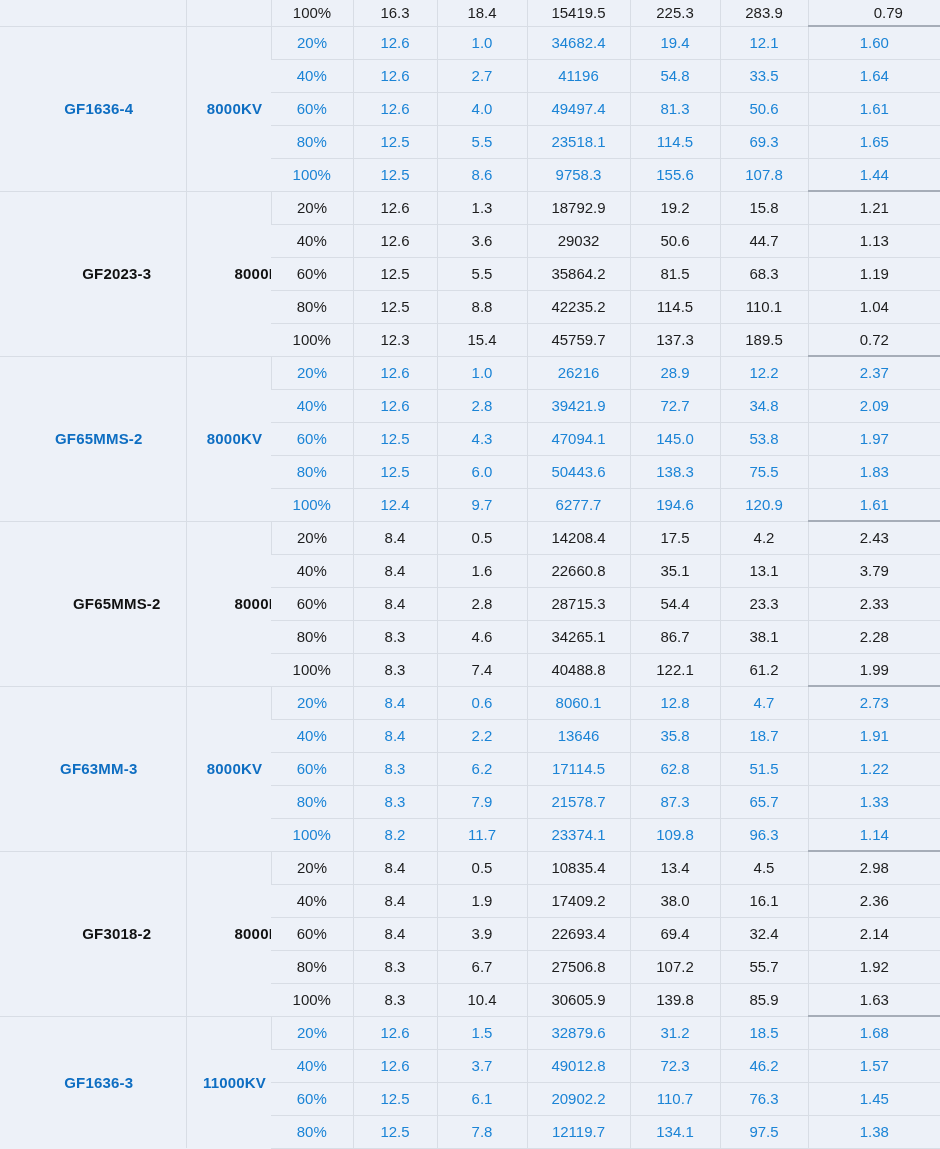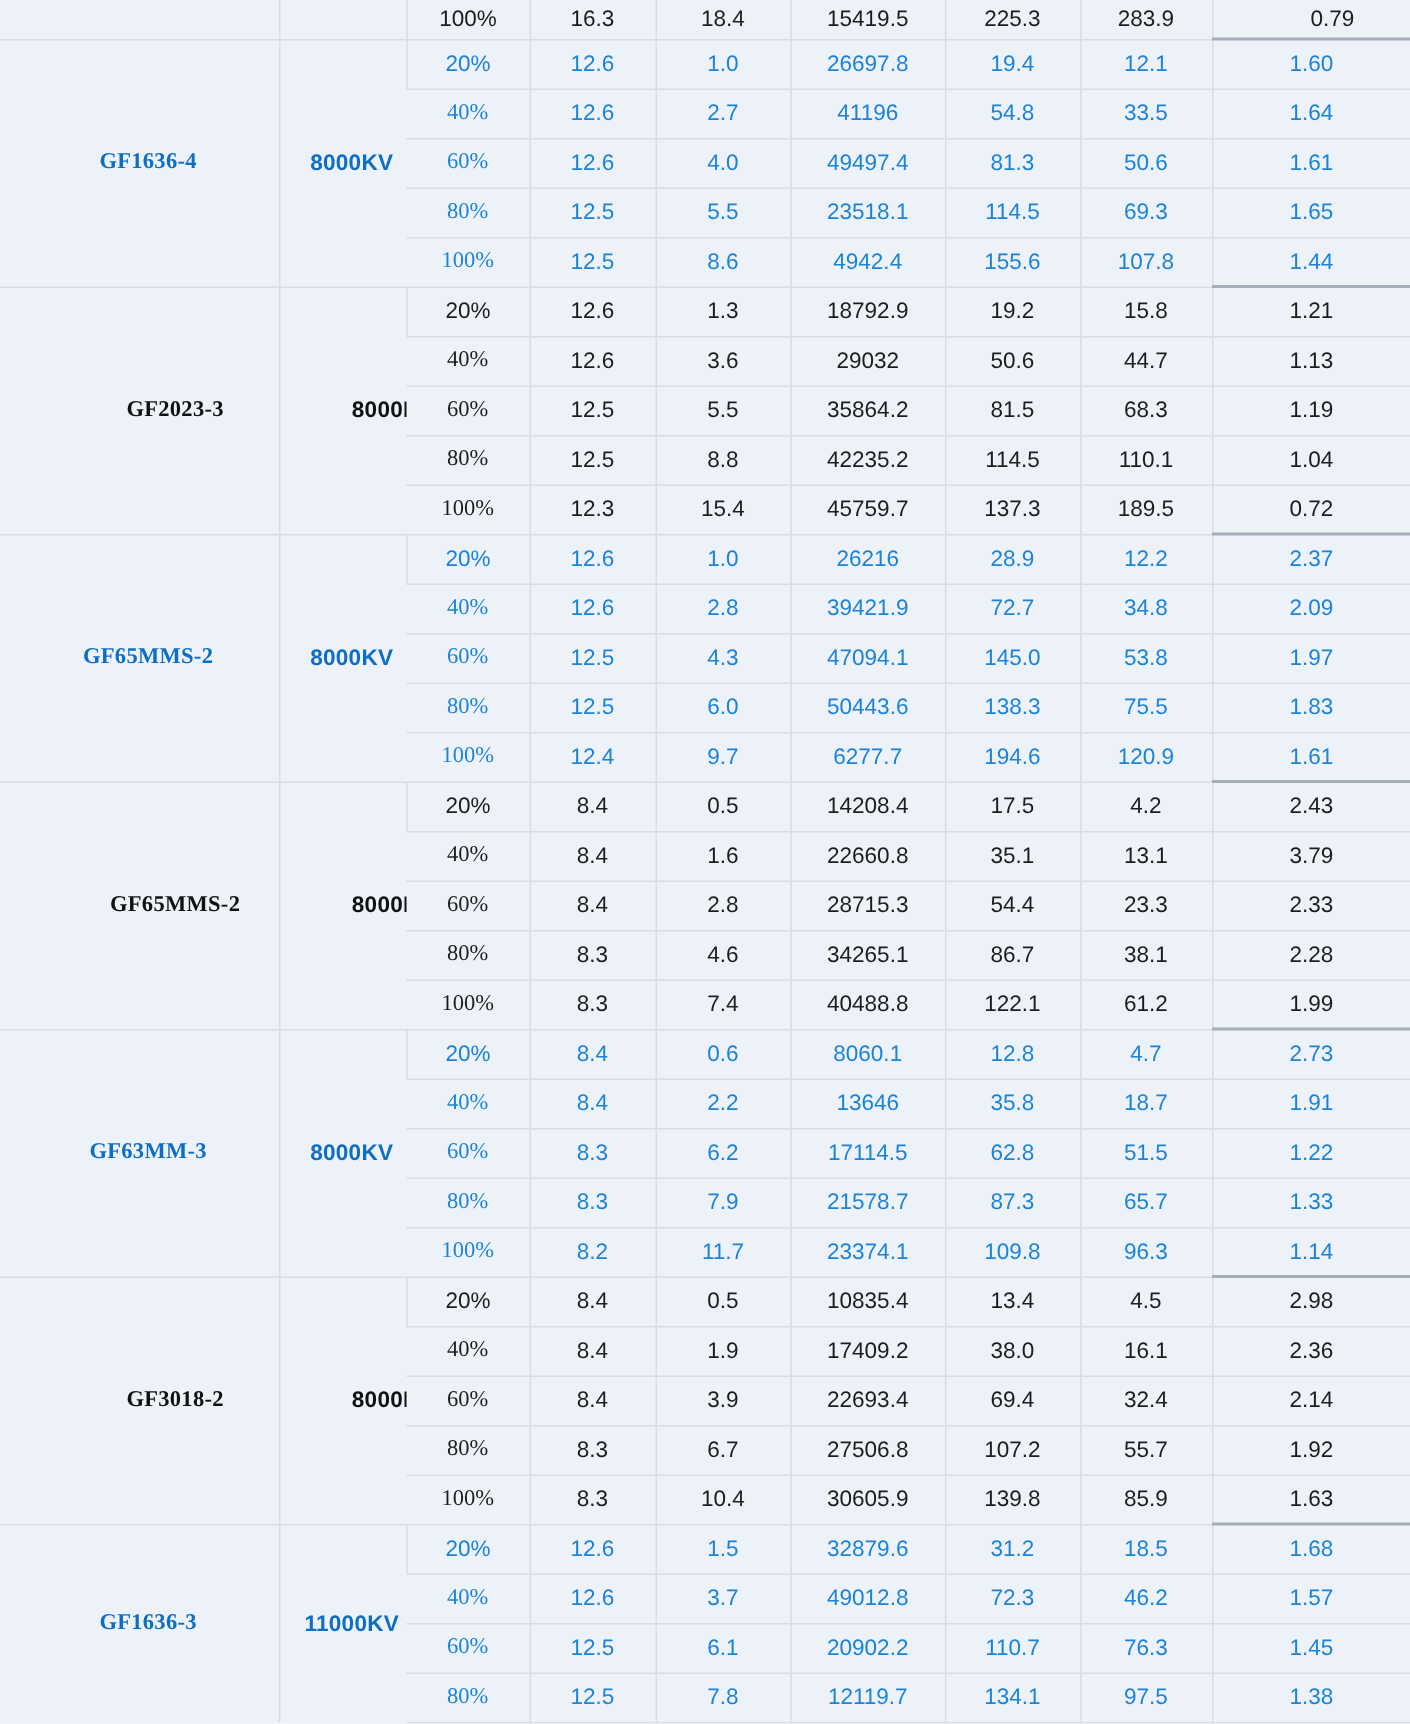--- a/index.html
+++ b/index.html
@@ -22,21 +22,21 @@
     border-collapse:collapse;table-layout:fixed;width:940px;
     font-size:15px;
   }
   td{
     padding:0;text-align:center;vertical-align:middle;
     border-top:1px solid var(--border);
     border-left:1px solid var(--border);
     background:var(--cell-bg);
     overflow:hidden;white-space:nowrap;
   }
-  td:first-child{border-left:none;font-family:Liberation Serif, serif;}
+  td:first-child{border-left:none;}
   tr{height:33px;}
   tr.partial{height:26px;}
   tr.partial td{border-top:none;}
   tr.group-first td.last-col{border-top:2px solid var(--group-divider-dark);}
   tr.partial td.last-col{border-top:none;padding-left:28px;}
   tr:last-child td.throttle-cell,
   tr:last-child td.data-cell{border-bottom:1px solid var(--border);}
   .model-cell,.kv-cell{font-weight:bold;letter-spacing:0.2px;}
   tr.blue td{color:var(--blue-text);}
   tr.blue td.model-cell,tr.blue td.kv-cell{color:var(--blue-model);padding-left:12px;}
@@ -70,21 +70,21 @@
           <td class="data-cell">225.3</td>
           <td class="data-cell">283.9</td>
           <td class="data-cell last-col">0.79</td>
         </tr>
         <tr class="blue group-first">
           <td class="model-cell" rowspan="5">GF1636-4</td>
           <td class="kv-cell" rowspan="5">8000KV</td>
           <td class="throttle-cell">20%</td>
           <td class="data-cell">12.6</td>
           <td class="data-cell">1.0</td>
-          <td class="data-cell">26697.8</td>
+          <td class="data-cell">34682.4</td>
           <td class="data-cell">19.4</td>
           <td class="data-cell">12.1</td>
           <td class="data-cell last-col">1.60</td>
         </tr>
         <tr class="blue">
           <td class="throttle-cell">40%</td>
           <td class="data-cell">12.6</td>
           <td class="data-cell">2.7</td>
           <td class="data-cell">41196</td>
           <td class="data-cell">54.8</td>
@@ -106,21 +106,21 @@
           <td class="data-cell">5.5</td>
           <td class="data-cell">23518.1</td>
           <td class="data-cell">114.5</td>
           <td class="data-cell">69.3</td>
           <td class="data-cell last-col">1.65</td>
         </tr>
         <tr class="blue">
           <td class="throttle-cell">100%</td>
           <td class="data-cell">12.5</td>
           <td class="data-cell">8.6</td>
-          <td class="data-cell">4942.4</td>
+          <td class="data-cell">9758.3</td>
           <td class="data-cell">155.6</td>
           <td class="data-cell">107.8</td>
           <td class="data-cell last-col">1.44</td>
         </tr>
         <tr class="black group-first">
           <td class="model-cell" rowspan="5">GF2023-3</td>
           <td class="kv-cell" rowspan="5">8000KV</td>
           <td class="throttle-cell">20%</td>
           <td class="data-cell">12.6</td>
           <td class="data-cell">1.3</td>

